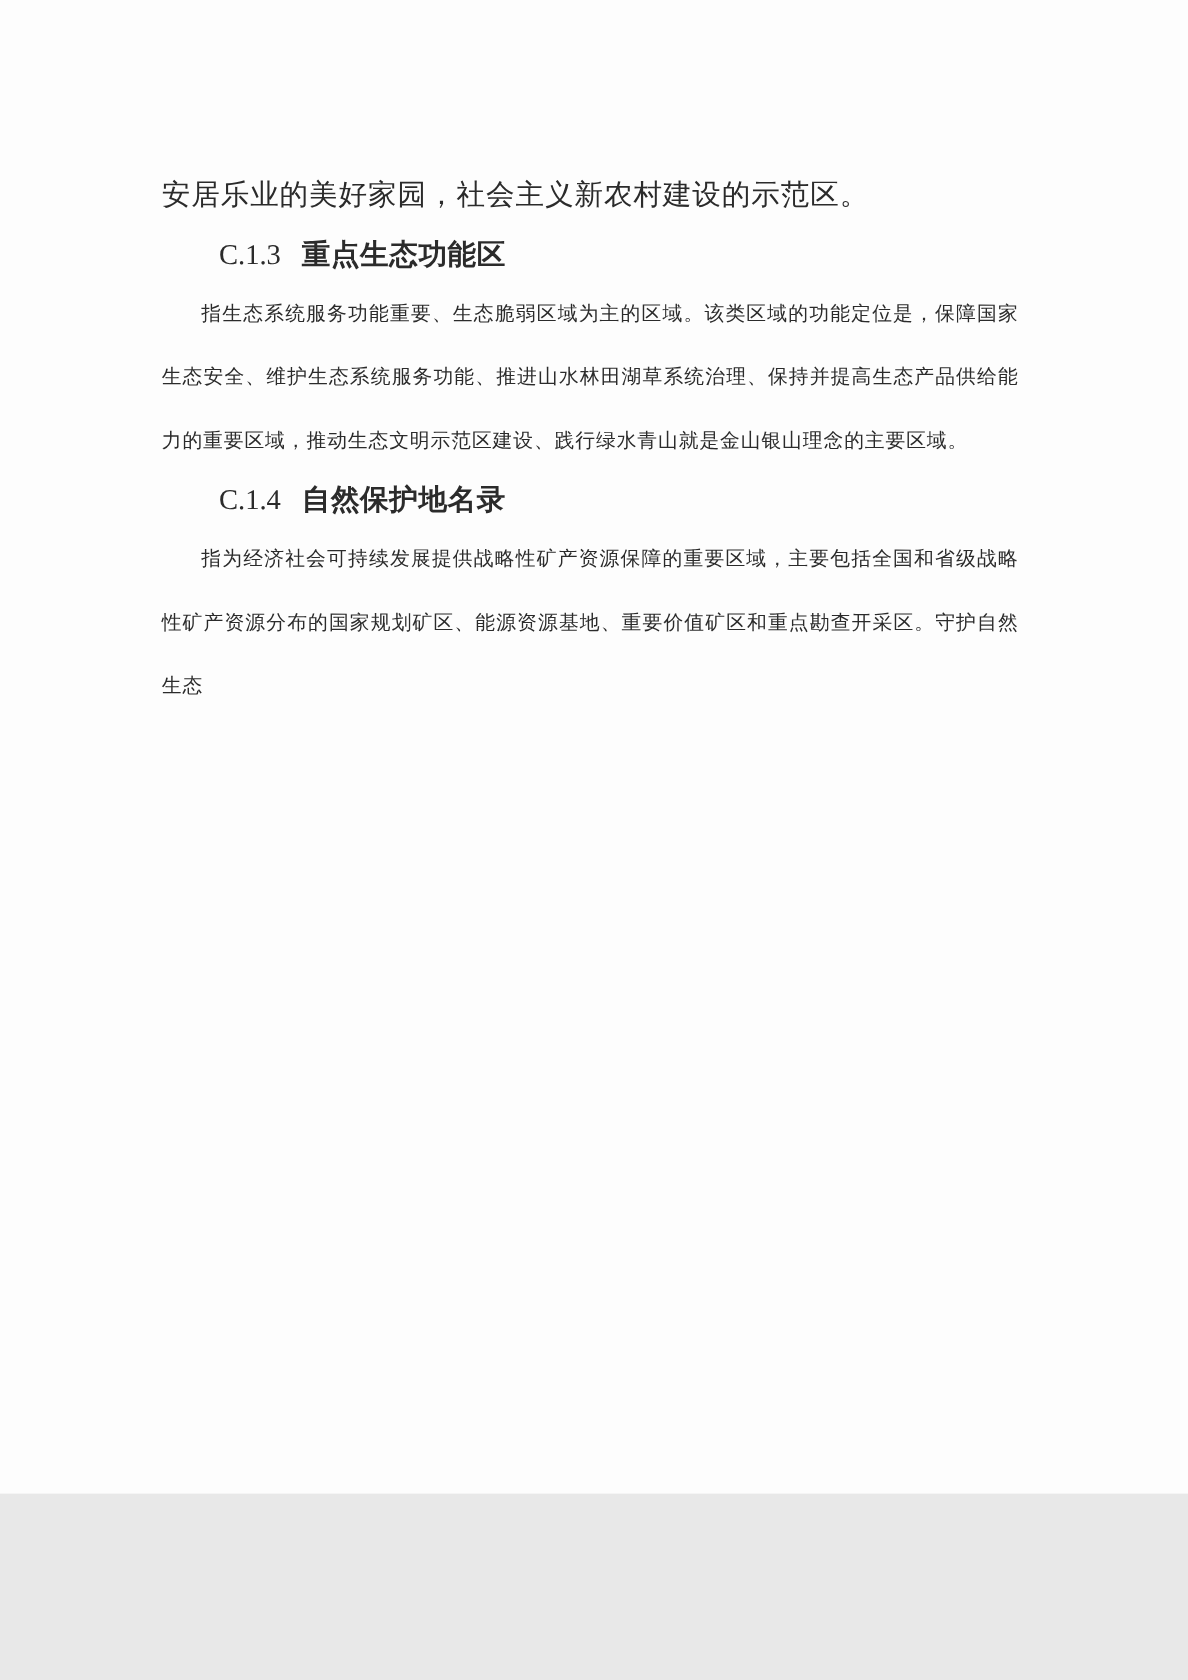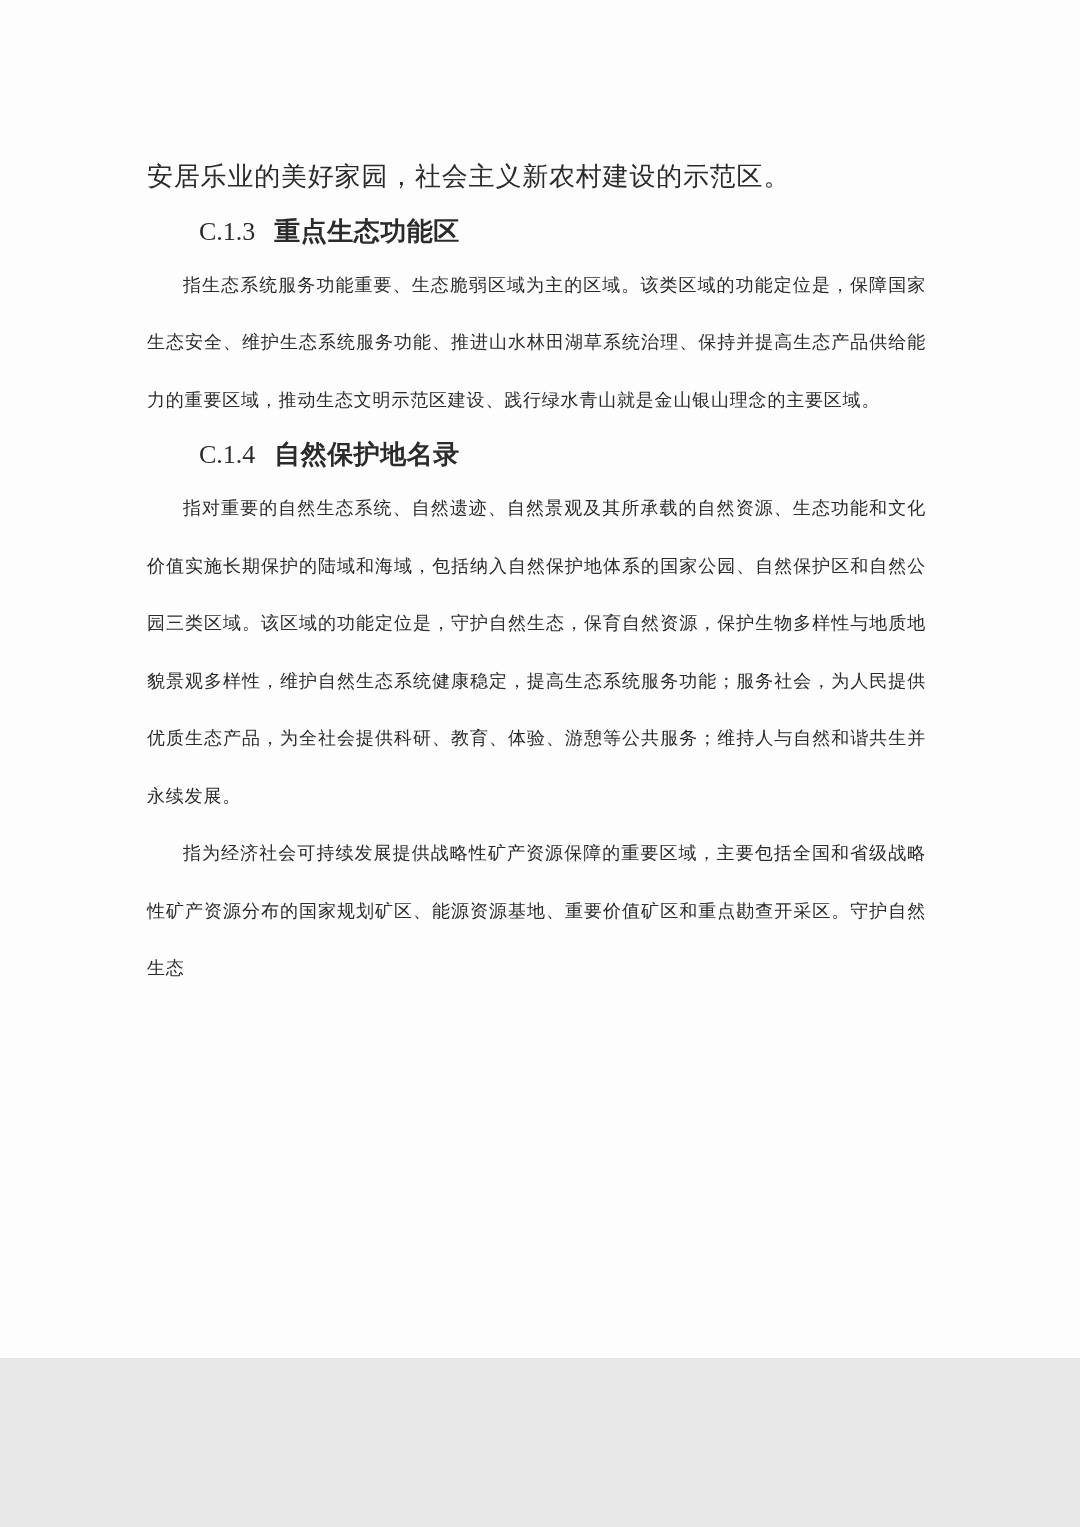--- a/index.html
+++ b/index.html
@@ -87,20 +87,19 @@
     <h3 class="section-heading">
       <span class="heading-number">C.1.3</span>
       <span class="heading-title">重点生态功能区</span>
     </h3>
     <p class="para">指生态系统服务功能重要、生态脆弱区域为主的区域。该类区域的功能定位是，保障国家生态安全、维护生态系统服务功能、推进山水林田湖草系统治理、保持并提高生态产品供给能力的重要区域，推动生态文明示范区建设、践行绿水青山就是金山银山理念的主要区域。</p>
 
     <h3 class="section-heading">
       <span class="heading-number">C.1.4</span>
       <span class="heading-title">自然保护地名录</span>
     </h3>
-    <p class="para">指对重要的自然生态系统、自然遗迹、自然景观及其所承载的自然资源、生态功能和文化价值实施长期保护的陆域和海域，包括纳入自然保护地体系的国家公园、自然保护区和自然公园三类区域。该区域的功能定位是，守护自然生态，保育自然资源，保护生物多样性与地质地貌景观多样性，维护自然生态系统健康稳定，提高生态系统服务功能；服务社会，为人民提供优质生态产品，为全社会提供科研、教育、体验、游憩等公共服务；维持人与自然和谐共生并永续发展。</p>
 
     <p class="para">指为经济社会可持续发展提供战略性矿产资源保障的重要区域，主要包括全国和省级战略性矿产资源分布的国家规划矿区、能源资源基地、重要价值矿区和重点勘查开采区。守护自然生态</p>
 
   </div>
 
   <div class="footer"><span class="dash">—</span><span>23</span><span class="dash">—</span></div>
 </div>
 
 </body></html>

